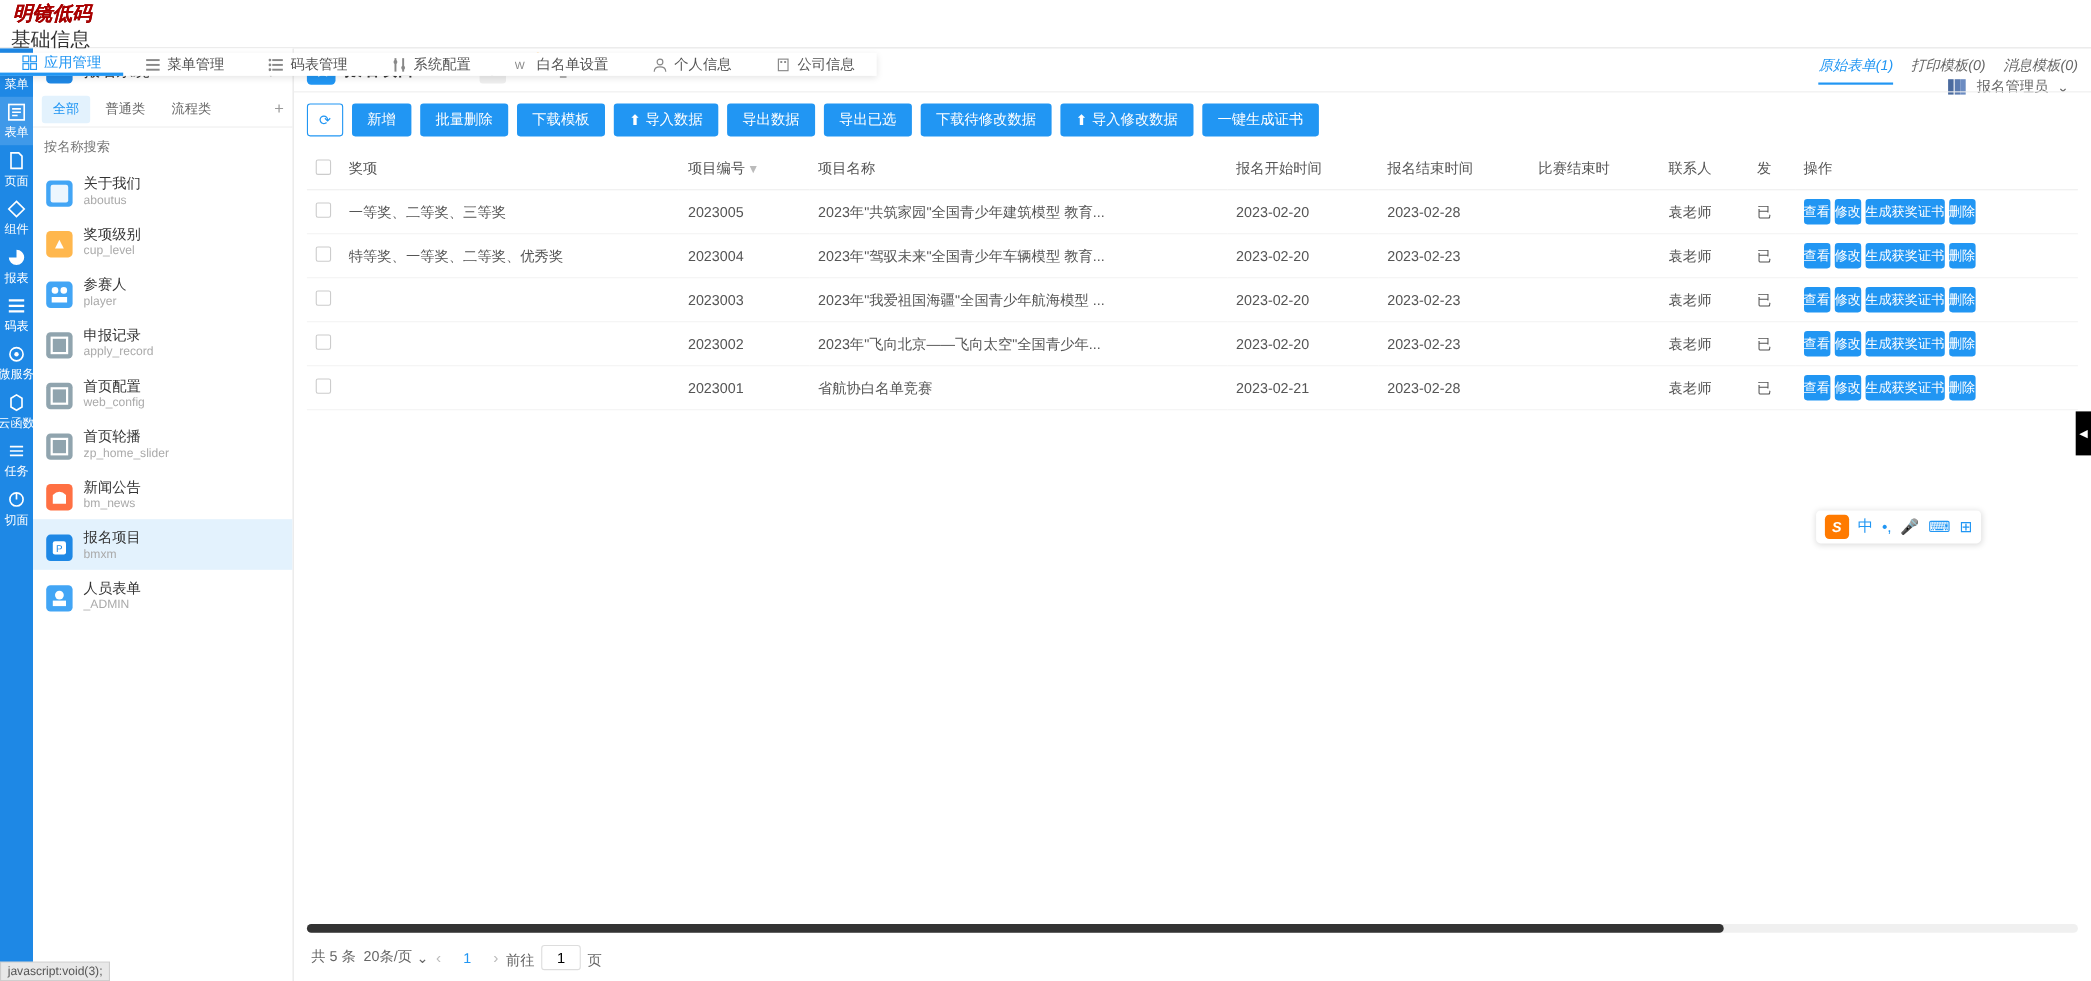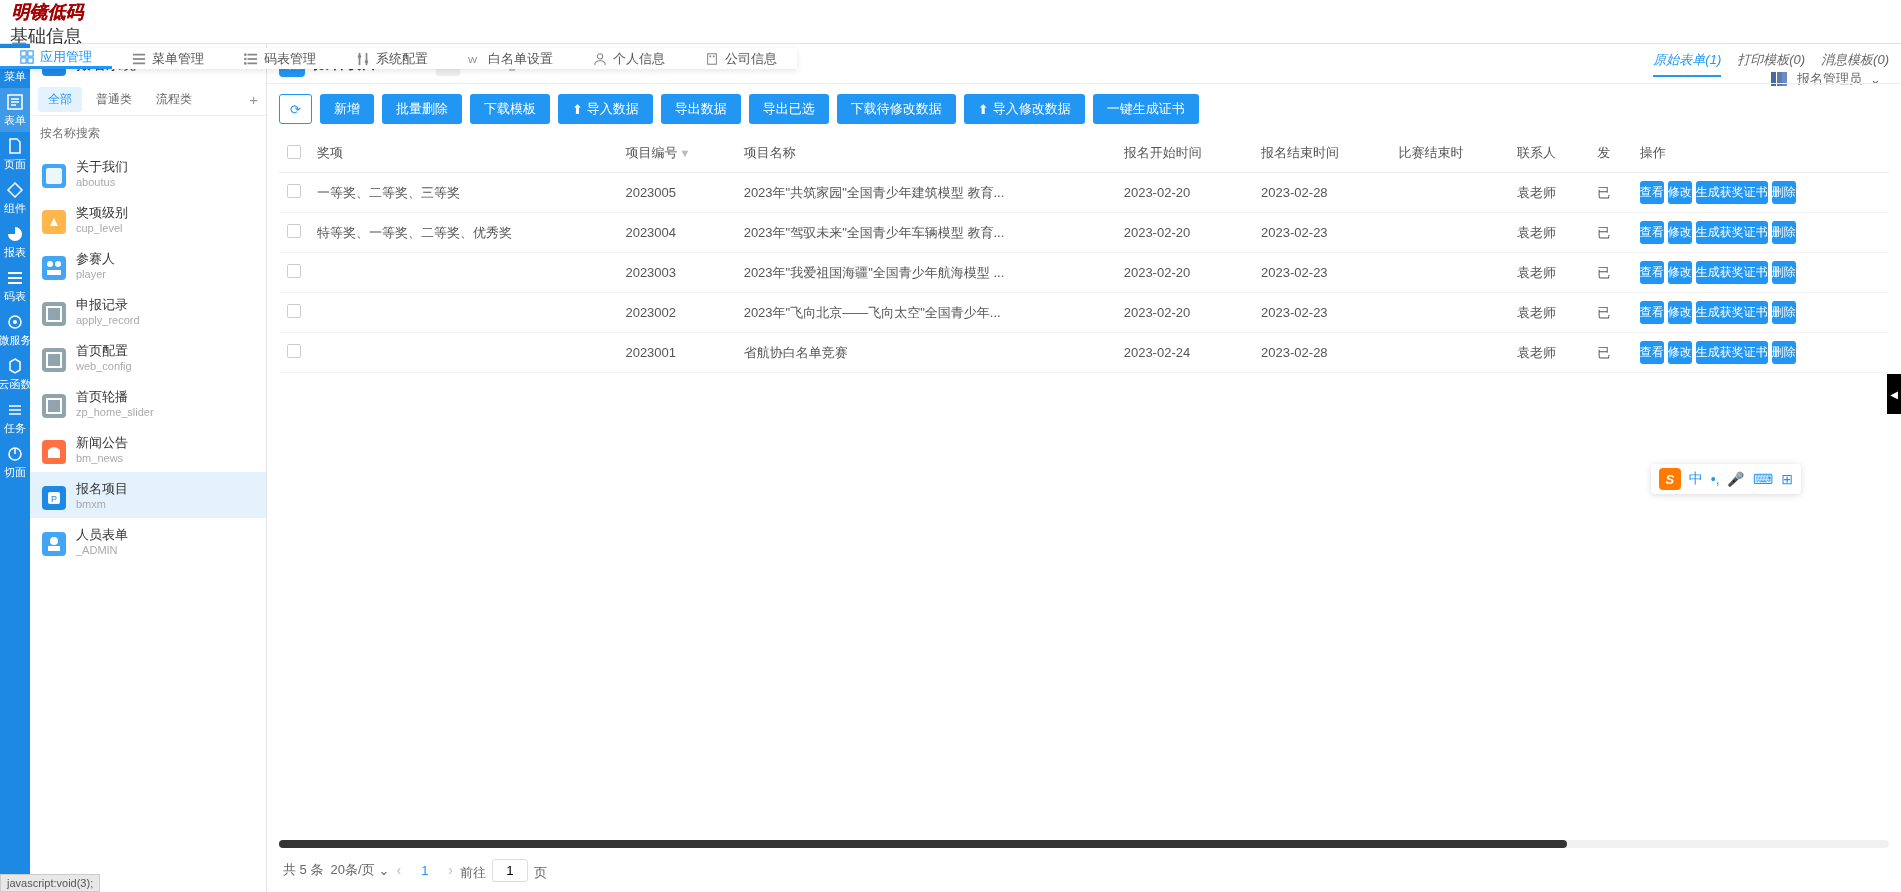--- a/index.html
+++ b/index.html
@@ -494,21 +494,21 @@
               <td></td>
               <td>袁老师</td>
               <td>已</td>
               <td><button class="row-btn">查看</button><button class="row-btn">修改</button><button class="row-btn">生成获奖证书</button><button class="row-btn">删除</button></td>
             </tr>
             <tr>
               <td><span class="chk"></span></td>
               <td></td>
               <td>2023001</td>
               <td class="ellipsis">省航协白名单竞赛</td>
-              <td>2023-02-24</td>
+              <td>2023-02-21</td>
               <td>2023-02-28</td>
               <td></td>
               <td>袁老师</td>
               <td>已</td>
               <td><button class="row-btn">查看</button><button class="row-btn">修改</button><button class="row-btn">生成获奖证书</button><button class="row-btn">删除</button></td>
             </tr>
           </tbody>
       </table>
     </div>
 

